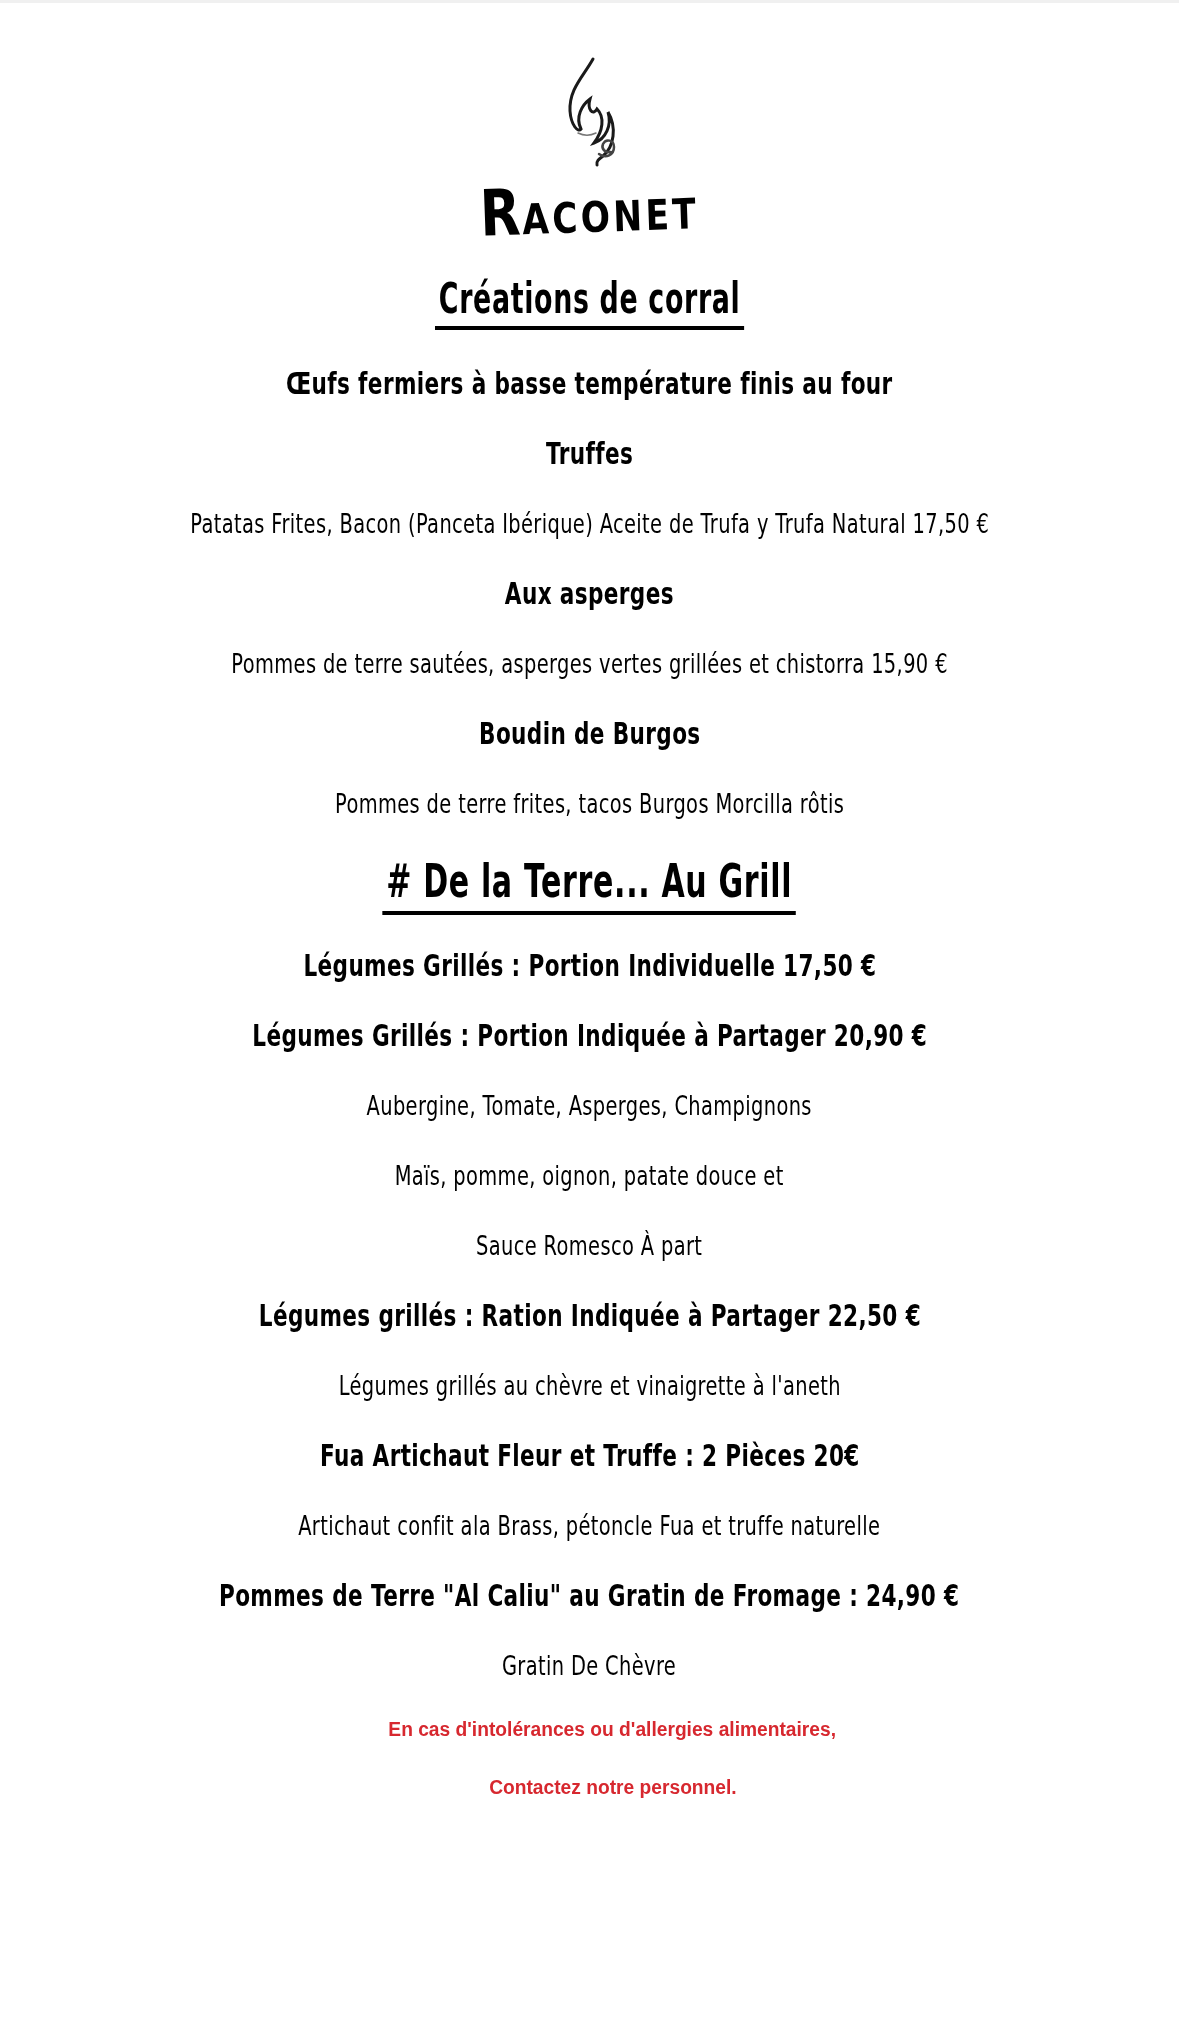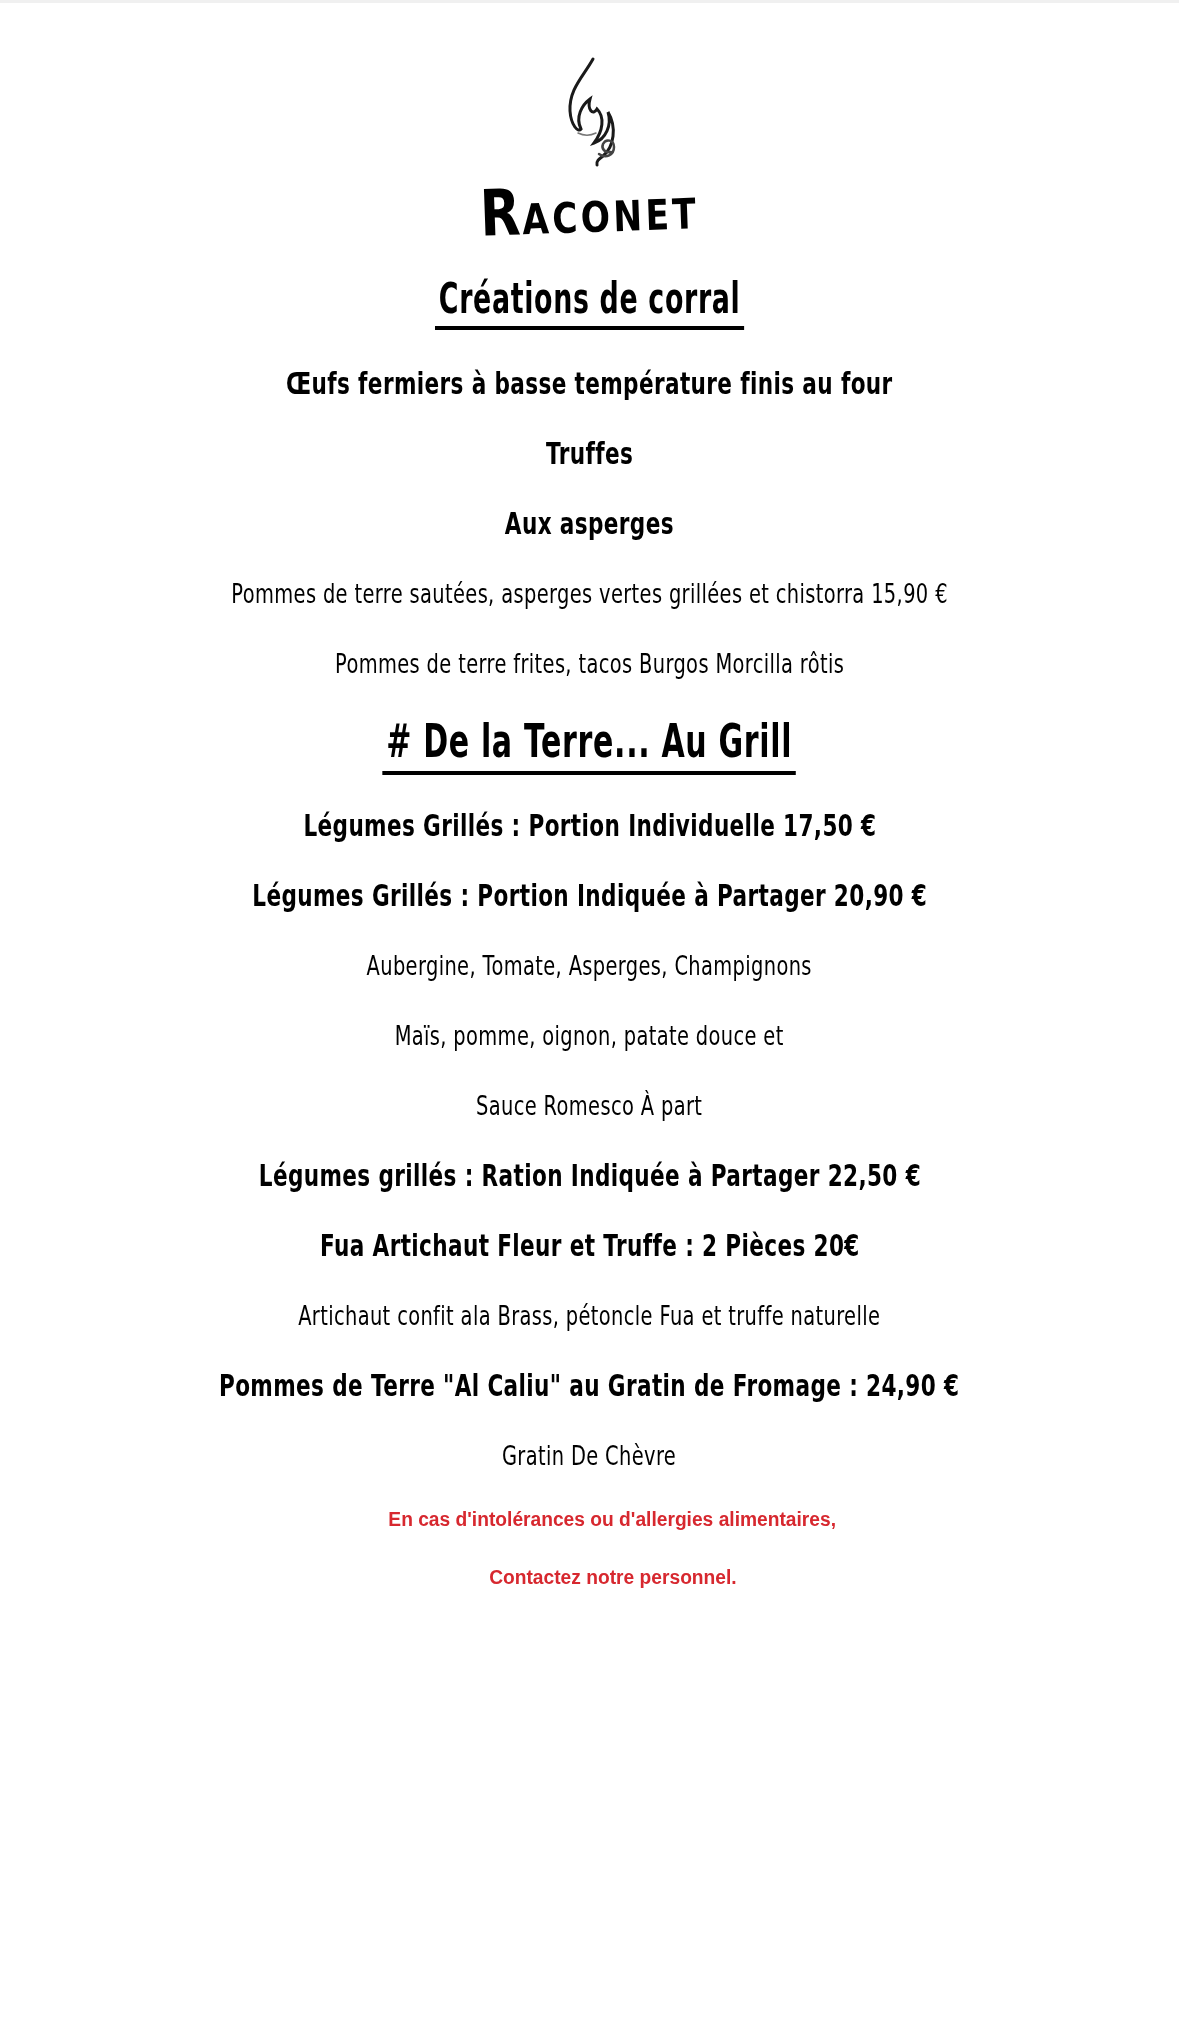--- a/index.html
+++ b/index.html
@@ -116,24 +116,30 @@
         <div class="slot title">
           <span class="tx title-tx">Créations de corral</span>
         </div>
         <div class="slot item">
           <span class="tx bold">Œufs fermiers à basse température finis au four</span>
         </div>
         <div class="slot item">
           <span class="tx bold">Truffes</span>
         </div>
         <div class="slot item">
+          <span class="tx reg">Patatas Frites, Bacon (Panceta Ibérique) Aceite de Trufa y Trufa Natural 17,50 €</span>
+        </div>
+        <div class="slot item">
           <span class="tx bold">Aux asperges</span>
         </div>
         <div class="slot item">
           <span class="tx reg">Pommes de terre sautées, asperges vertes grillées et chistorra 15,90 €</span>
+        </div>
+        <div class="slot item">
+          <span class="tx bold">Boudin de Burgos</span>
         </div>
         <div class="slot item">
           <span class="tx reg">Pommes de terre frites, tacos Burgos Morcilla rôtis</span>
         </div>
       </section>
       <section class="sec-1">
         <div class="slot title">
           <span class="tx title-tx"># De la Terre... Au Grill</span>
         </div>
         <div class="slot item">
@@ -148,20 +154,23 @@
         <div class="slot item">
           <span class="tx reg">Maïs, pomme, oignon, patate douce et</span>
         </div>
         <div class="slot item">
           <span class="tx reg">Sauce Romesco À part</span>
         </div>
         <div class="slot item">
           <span class="tx bold">Légumes grillés : Ration Indiquée à Partager 22,50 €</span>
         </div>
         <div class="slot item">
+          <span class="tx reg">Légumes grillés au chèvre et vinaigrette à l'aneth</span>
+        </div>
+        <div class="slot item">
           <span class="tx bold">Fua Artichaut Fleur et Truffe : 2 Pièces 20€</span>
         </div>
         <div class="slot item">
           <span class="tx reg">Artichaut confit ala Brass, pétoncle Fua et truffe naturelle</span>
         </div>
         <div class="slot item">
           <span class="tx bold">Pommes de Terre "Al Caliu" au Gratin de Fromage : 24,90 €</span>
         </div>
         <div class="slot item">
           <span class="tx reg">Gratin De Chèvre</span>

